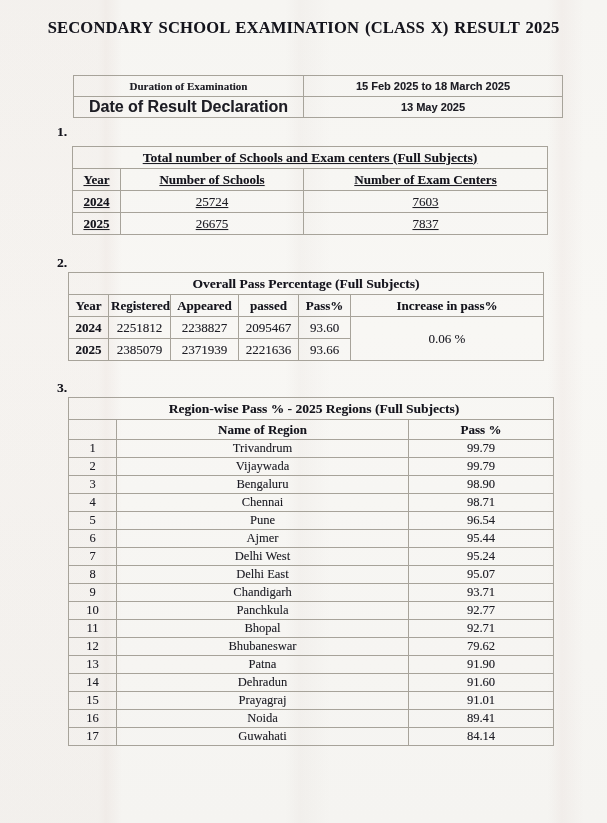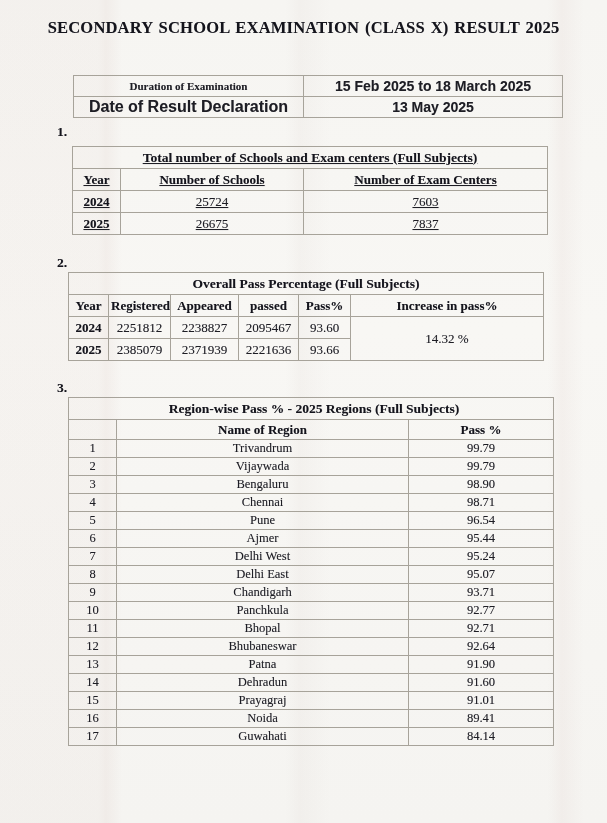--- a/index.html
+++ b/index.html
@@ -20,21 +20,21 @@
     letter-spacing:0.2px; word-spacing:1.5px; color:#14141c;
   }
   table { border-collapse:collapse; table-layout:fixed; position:absolute; }
   td, th { border:1px solid #a7a39a; text-align:center; padding:0 2px; overflow:hidden; white-space:nowrap; }
 
   
   .info-table { left:73px; top:75px; width:489px; font-size:13px; }
   .info-table td { height:20px; }
   .lbl-serif { font-weight:bold; font-family:"Liberation Serif","DejaVu Serif",serif; font-size:11px; }
   .lbl-sans  { font-weight:bold; font-family:"Liberation Sans","DejaVu Sans",sans-serif; font-size:16px; }
-  .val-sans  { font-weight:bold; font-family:"Liberation Sans","DejaVu Sans",sans-serif; font-size:14px; }
+  .val-sans  { font-weight:bold; font-family:"Liberation Sans","DejaVu Sans",sans-serif; font-size:11px; }
 
   .sec-num { position:absolute; left:57px; font-size:13.5px; font-weight:bold; color:#14141c; }
   .sec1-num { top:124px; } .sec2-num { top:255px; } .sec3-num { top:380px; }
 
   .ttl-row td { font-weight:bold; font-size:13.5px; height:22px; color:#14141c; }
   .hdr-row td { font-weight:bold; font-size:13px; color:#14141c; }
   .bold { font-weight:bold; color:#14141c; }
 
   
   .t1 { left:72px; top:146px; width:475px; font-size:13px;text-decoration:underline; }
@@ -123,21 +123,21 @@
         <td>passed</td>
         <td>Pass%</td>
         <td>Increase in pass%</td>
       </tr>
       <tr>
         <td class="bold">2024</td>
         <td>2251812</td>
         <td>2238827</td>
         <td>2095467</td>
         <td>93.60</td>
-        <td class="merge" rowspan="2">14.32 %</td>
+        <td class="merge" rowspan="2">0.06 %</td>
       </tr>
       <tr>
         <td class="bold">2025</td>
         <td>2385079</td>
         <td>2371939</td>
         <td>2221636</td>
         <td>93.66</td>
       </tr>
     </tbody>
   </table>
@@ -222,21 +222,21 @@
 
     <tr>
       <td>11</td>
       <td>Bhopal</td>
       <td>92.71</td>
     </tr>
 
     <tr>
       <td>12</td>
       <td>Bhubaneswar</td>
-      <td>92.64</td>
+      <td>79.62</td>
     </tr>
 
     <tr>
       <td>13</td>
       <td>Patna</td>
       <td>91.90</td>
     </tr>
 
     <tr>
       <td>14</td>

